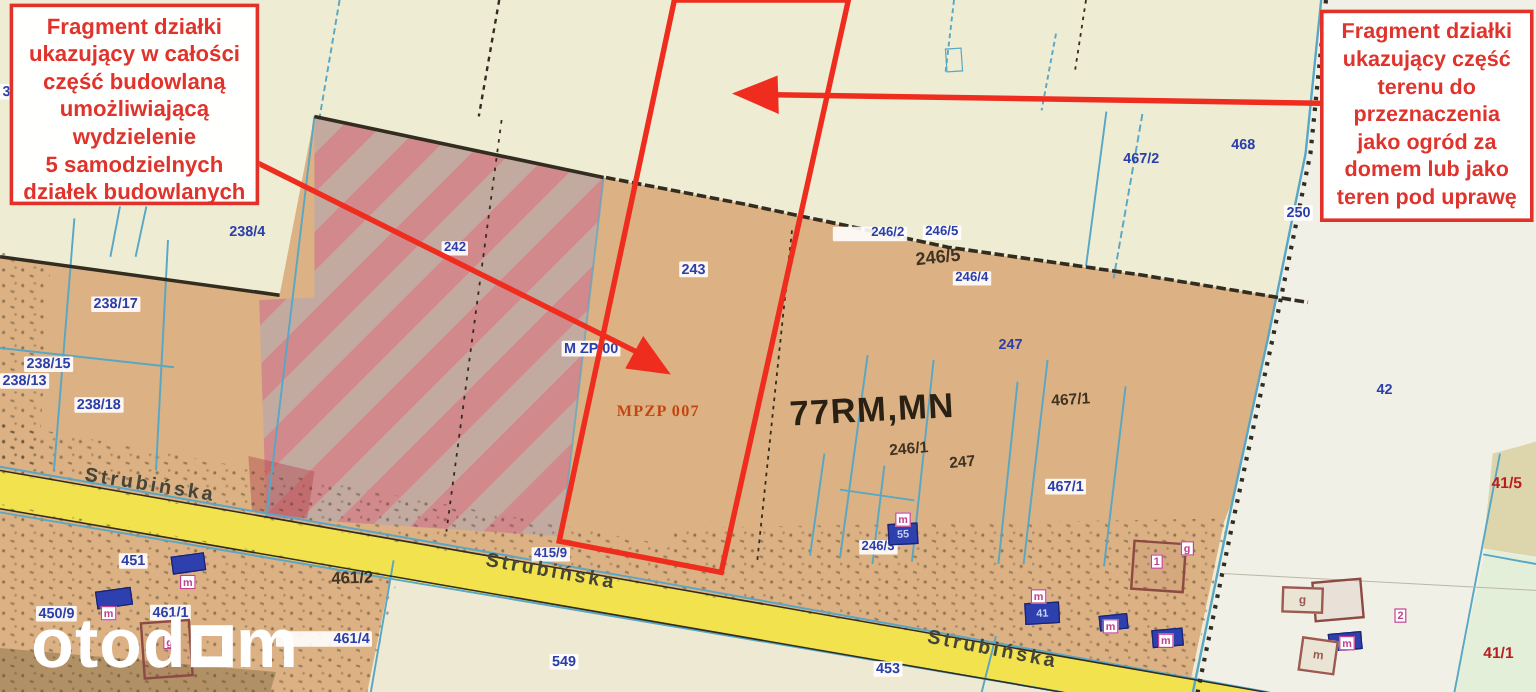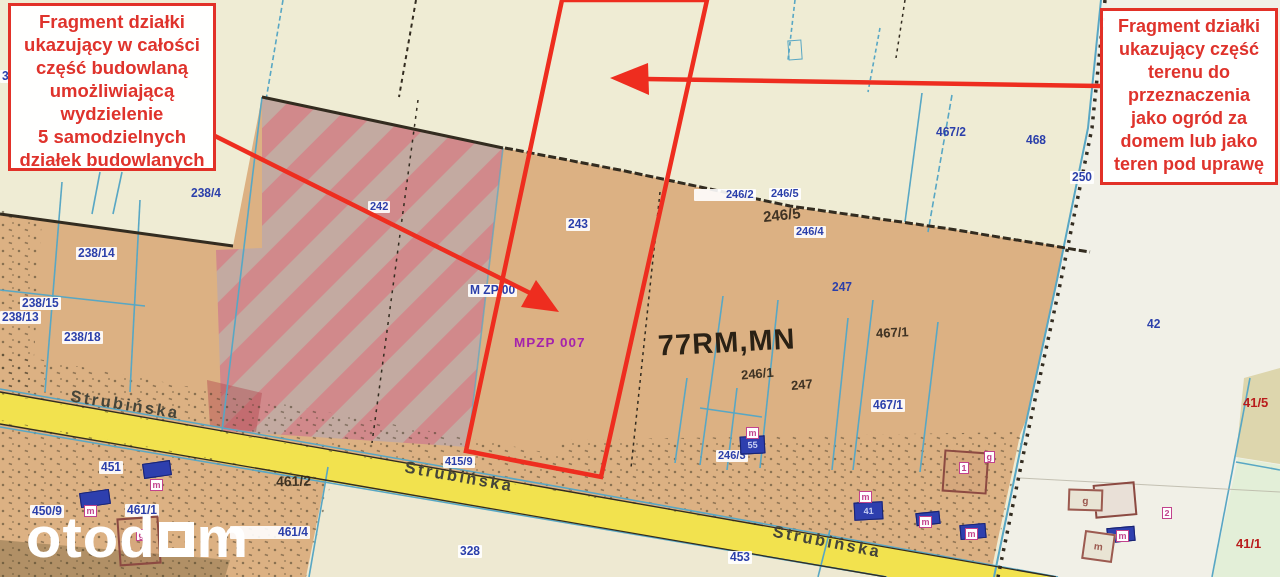--- a/index.html
+++ b/index.html
@@ -9,21 +9,21 @@
   #labels-layer,#buildings-layer{position:absolute;left:0;top:0;width:100%;height:100%;}
 
   .lbl{position:absolute;font-weight:bold;white-space:nowrap;line-height:1.05;}
   .lbl.blue{color:#2b3faa;font-size:12px;}
   .lbl.chip{color:#2b3faa;font-size:12px;background:rgba(255,255,255,.9);
             padding:0 2px;border-radius:1px;}
   .lbl.dark-hand{color:#33291c;font-size:13px;opacity:.92;}
   .lbl.dark-navy{color:#b91c1c;font-size:13px;}
   .lbl.zone{color:#2a2115;letter-spacing:1px;font-size:27px;}
   .lbl.street{color:#45453a;font-size:16.5px;letter-spacing:2.5px;}
-  .lbl.teal{color:#a21caf;font-size:13.5px;letter-spacing:1px;opacity:.95;}
+  .lbl.teal{color:#c2410c;font-size:13.5px;letter-spacing:1px;opacity:.95;font-family:Liberation Serif, serif;}
 
   .bld{position:absolute;box-sizing:border-box;display:flex;align-items:center;
        justify-content:center;font-weight:bold;}
   .bld.blue{background:#2e3fae;border:1px solid #1a2470;color:#c8d0f5;font-size:9px;}
   .bld.outline{border:2px solid #8c4a42;background:rgba(165,85,75,.10);}
   .bld.light{border:2px solid #9c5a50;background:#e9e4d4;color:#9c5a50;font-size:10px;}
   .bld.cyan{border:1.5px solid #58a7c4;background:transparent;}
   .chp{position:absolute;background:#fff;border:1px solid #c2428c;color:#c2428c;
        font-weight:bold;font-size:9px;line-height:10px;padding:0 1.5px;}
 
@@ -117,44 +117,44 @@
       <polyline points="0,392 560,490 1056,577" stroke-width="1.3"></polyline>
       <polyline points="0,424 331,481 886,577" stroke-width="1.3"></polyline>
       <line x1="905" y1="0" x2="896" y2="58" stroke-width="1.5" stroke-dasharray="3,4"></line>
       <line x1="1020" y1="478" x2="1280" y2="492" stroke="#b8b4a4" stroke-width=".8"></line>
     </g>
   </svg>
 
   <div id="labels-layer">
       <div class="lbl chip" style="left: 0px; top: 70px;">3</div>
       <div class="lbl blue" style="left: 191px; top: 187px;">238/4</div>
-      <div class="lbl chip" style="left: 76px; top: 247px;">238/14</div>
+      <div class="lbl chip" style="left: 76px; top: 247px;">238/17</div>
       <div class="lbl chip" style="left: 20px; top: 297px;">238/15</div>
       <div class="lbl chip" style="left: 0px; top: 311px;">238/13</div>
       <div class="lbl chip" style="left: 62px; top: 331px;">238/18</div>
       <div class="lbl chip" style="left: 368px; top: 201px; font-size: 11px;">242</div>
       <div class="lbl chip" style="left: 566px; top: 218px;">243</div>
       <div class="lbl chip" style="left: 694px; top: 189px; font-size: 11px; padding-left: 32px;">246/2</div>
       <div class="lbl chip" style="left: 769px; top: 188px; font-size: 11px;">246/5</div>
       <div class="lbl dark-hand" style="left: 763px; top: 207px; transform: rotate(-6deg); font-size: 15px;">246/5</div>
       <div class="lbl chip" style="left: 794px; top: 226px; font-size: 11px;">246/4</div>
       <div class="lbl blue" style="left: 832px; top: 281px;">247</div>
       <div class="lbl dark-hand" style="left: 876px; top: 326px; transform: rotate(-3deg);">467/1</div>
       <div class="lbl chip" style="left: 871px; top: 399px;">467/1</div>
       <div class="lbl dark-hand" style="left: 741px; top: 367px; transform: rotate(-5deg);">246/1</div>
       <div class="lbl dark-hand" style="left: 791px; top: 378px; transform: rotate(-5deg);">247</div>
       <div class="lbl blue" style="left: 936px; top: 126px;">467/2</div>
-      <div class="lbl blue" style="left: 1026px; top: 134px;">468</div>
+      <div class="lbl blue" style="left: 1026px; top: 114px;">468</div>
       <div class="lbl chip" style="left: 1070px; top: 171px;">250</div>
       <div class="lbl blue" style="left: 1147px; top: 318px;">42</div>
       <div class="lbl dark-navy" style="left: 1243px; top: 396px;">41/5</div>
       <div class="lbl dark-navy" style="left: 1236px; top: 537px;">41/1</div>
       <div class="lbl chip" style="left: 716px; top: 450px; font-size: 11px;">246/3</div>
       <div class="lbl chip" style="left: 728px; top: 551px;">453</div>
-      <div class="lbl chip" style="left: 458px; top: 545px;">328</div>
+      <div class="lbl chip" style="left: 458px; top: 545px;">549</div>
       <div class="lbl chip" style="left: 443px; top: 456px; font-size: 11px;">415/9</div>
       <div class="lbl dark-hand" style="left: 276px; top: 474px; transform: rotate(-2deg); font-size: 14px;">461/2</div>
       <div class="lbl chip" style="left: 99px; top: 461px;">451</div>
       <div class="lbl chip" style="left: 30px; top: 505px;">450/9</div>
       <div class="lbl chip" style="left: 125px; top: 504px;">461/1</div>
       <div class="lbl chip" style="left: 230px; top: 526px; padding-left: 48px;">461/4</div>
       <div class="lbl zone" style="left: 658px; top: 327px; transform: rotate(-3deg); font-size: 29px;">77RM,MN</div>
       <div class="lbl chip" style="left: 468px; top: 284px; font-size: 12px;">M ZP 00</div>
       <div class="lbl teal" style="left: 514px; top: 336px;">MPZP 007</div>
       <div class="lbl street" style="left: 70px; top: 396px; transform: rotate(9deg);">Strubińska</div>

